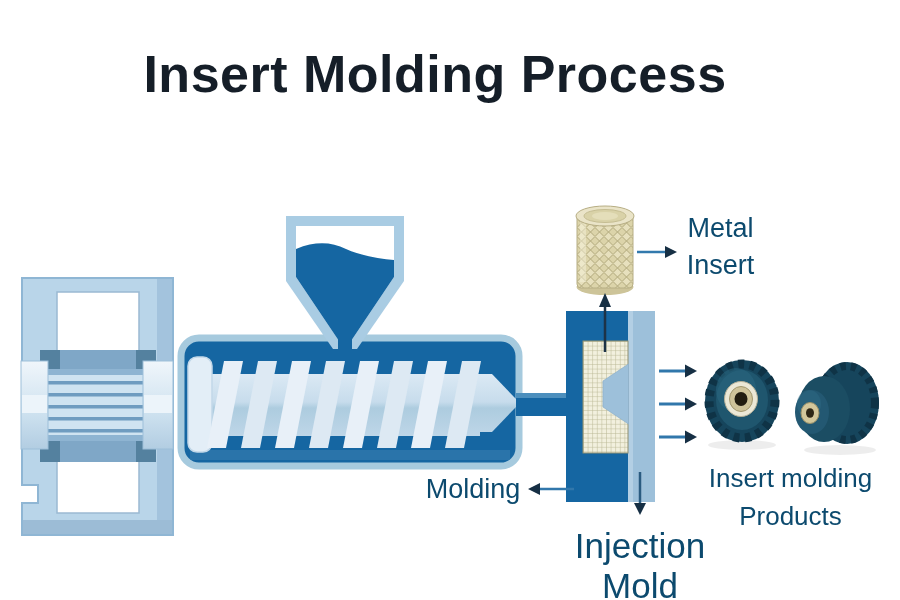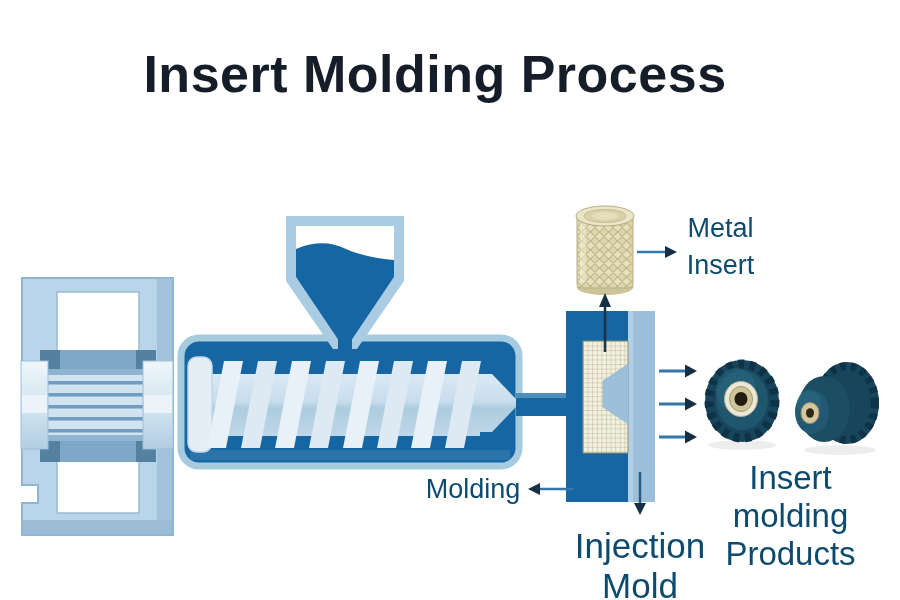--- a/index.html
+++ b/index.html
@@ -12,21 +12,21 @@
     position:absolute;color:#0c4a6e;font-weight:400;
     white-space:pre-line;text-align:center;
   }
   #title{
     position:absolute;left:125px;top:44px;width:620px;text-align:center;
     font-size:52px;font-weight:700;color:#151e28;letter-spacing:.5px;
   }
   #lbl-metal-insert{left:648px;top:210px;width:145px;font-size:27px;line-height:37px;}
   #lbl-plastic{left:418px;top:474px;width:110px;font-size:27px;}
   #lbl-injection-mold{left:540px;top:526px;width:200px;font-size:35px;}
-  #lbl-products{left:688px;top:459px;width:205px;font-size:33px;line-height:38px;}
+  #lbl-products{left:688px;top:459px;width:205px;font-size:26px;line-height:38px;}
 </style>
 </head>
 <body>
 
 <div id="stage">
 
 <svg id="diagram-svg" width="900" height="600" viewBox="0 0 900 600">
   <defs>
     <linearGradient id="capGrad" x1="0" y1="0" x2="0" y2="1">
       <stop offset="0" stop-color="#f0f6fb"></stop>

